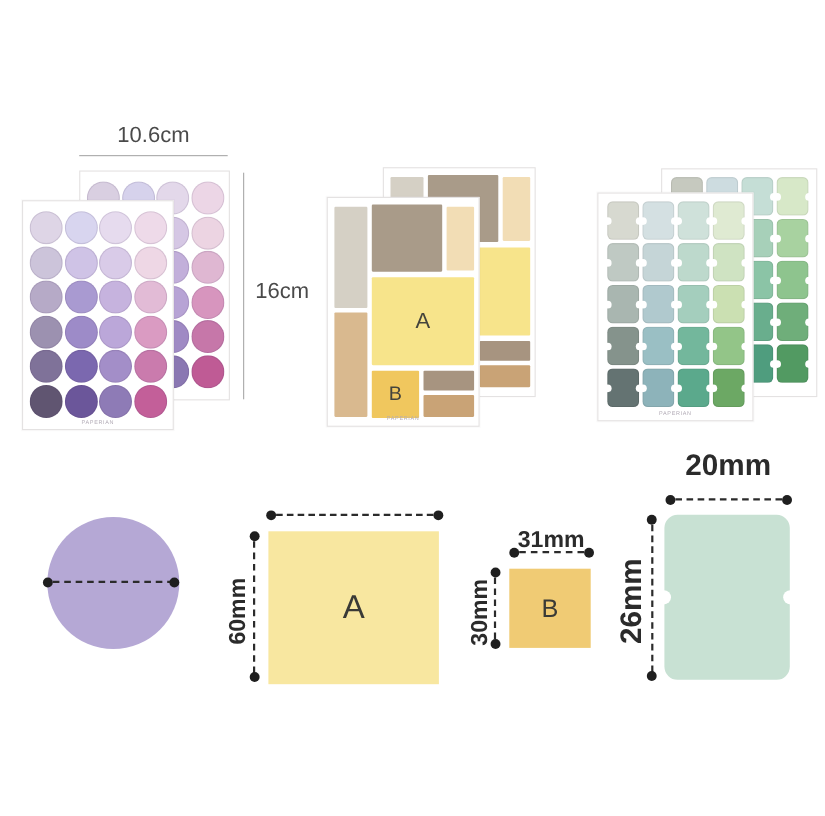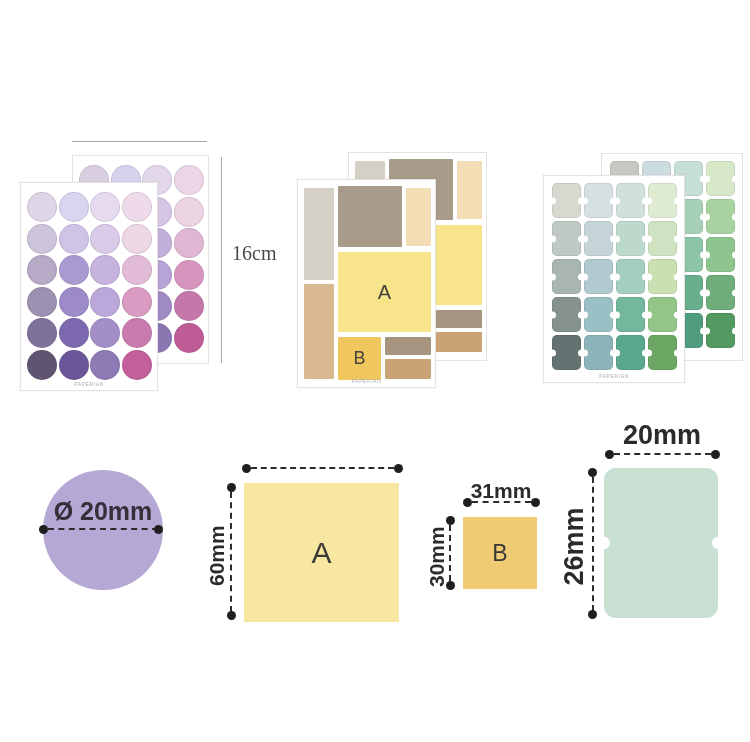--- a/index.html
+++ b/index.html
@@ -61,23 +61,24 @@
   .spec-tab .notch{position:absolute;top:50%;width:13px;height:13px;background:#fff;
     border-radius:50%;transform:translateY(-50%);}
   .spec-tab .notch.l{left:-7px;}
   .spec-tab .notch.r{right:-7px;}
 </style>
 </head>
 <body>
 
 <div id="stage">
 
+  <div class="cm-label" style="left:72px;top:112px;width:135px;text-align:center;">10.6cm</div>
   <div class="cm-line-h" style="left:72px;top:141px;width:135px;"></div>
   <div class="cm-line-v" style="left:221px;top:157px;height:206px;"></div>
-  <div class="cm-label" style="left:232px;top:242px;font-family:Liberation Serif, serif;">16cm</div>
+  <div class="cm-label" style="left:232px;top:254px;">16cm</div>
 
   <div class="sheet back" style="left:72px;top:155px;width:137px;height:209px;">
     <div class="circle-grid">
         <div class="cell" style="background: rgb(217, 207, 225);"></div>
         <div class="cell" style="background: rgb(214, 210, 236);"></div>
         <div class="cell" style="background: rgb(227, 216, 234);"></div>
         <div class="cell" style="background: rgb(236, 214, 230);"></div>
         <div class="cell" style="background: rgb(200, 192, 214);"></div>
         <div class="cell" style="background: rgb(202, 191, 225);"></div>
         <div class="cell" style="background: rgb(213, 199, 228);"></div>
@@ -196,21 +197,20 @@
         <div class="cell" style="background: rgb(147, 197, 136);"></div>
         <div class="cell" style="background: rgb(100, 115, 114);"></div>
         <div class="cell" style="background: rgb(141, 179, 186);"></div>
         <div class="cell" style="background: rgb(91, 169, 140);"></div>
         <div class="cell" style="background: rgb(108, 168, 100);"></div>
       </div>
     <div class="brand">PAPERIAN</div>
   </div>
 
   <div class="spec-circle" style="background-color: rgb(181, 168, 213);"></div>
-  <div class="spec-circle-label">Ø 20mm</div>
   <div class="dash-h" style="left:48px;top:528px;width:110px;z-index:3;"></div>
   <div class="dot" style="left:39px;top:525px;z-index:3;"></div>
   <div class="dot" style="left:154px;top:525px;z-index:3;"></div>
 
   <div class="spec-rect spec-a" style="background-color: rgb(248, 231, 160);">A</div>
   <div class="dash-h" style="left:251px;top:467px;width:143px;"></div>
   <div class="dot" style="left:242px;top:464px;"></div>
   <div class="dot" style="left:394px;top:464px;"></div>
   <div class="dim-label small rot" style="left:187px;top:544px;width:60px;">60mm</div>
   <div class="dash-v" style="left:230px;top:492px;height:120px;"></div>
@@ -224,21 +224,21 @@
   <div class="dot" style="left:531px;top:498px;"></div>
   <div class="dim-label small rot" style="left:407px;top:545px;width:60px;">30mm</div>
   <div class="dash-v" style="left:449px;top:525px;height:56px;"></div>
   <div class="dot" style="left:446px;top:516px;"></div>
   <div class="dot" style="left:446px;top:581px;"></div>
 
   <div class="spec-tab" style="background-color: rgb(200, 225, 211);">
     <div class="notch l"></div>
     <div class="notch r"></div>
   </div>
-  <div class="dim-label big" style="left:602px;top:420px;width:120px;">20mm</div>
+  <div class="dim-label big" style="left:602px;top:408px;width:120px;">20mm</div>
   <div class="dash-h" style="left:614px;top:453px;width:97px;"></div>
   <div class="dot" style="left:605px;top:450px;"></div>
   <div class="dot" style="left:711px;top:450px;"></div>
   <div class="dim-label big rot" style="left:534px;top:531px;width:80px;">26mm</div>
   <div class="dash-v" style="left:592px;top:477px;height:134px;"></div>
   <div class="dot" style="left:588px;top:468px;"></div>
   <div class="dot" style="left:588px;top:610px;"></div>
 
 </div>
 

